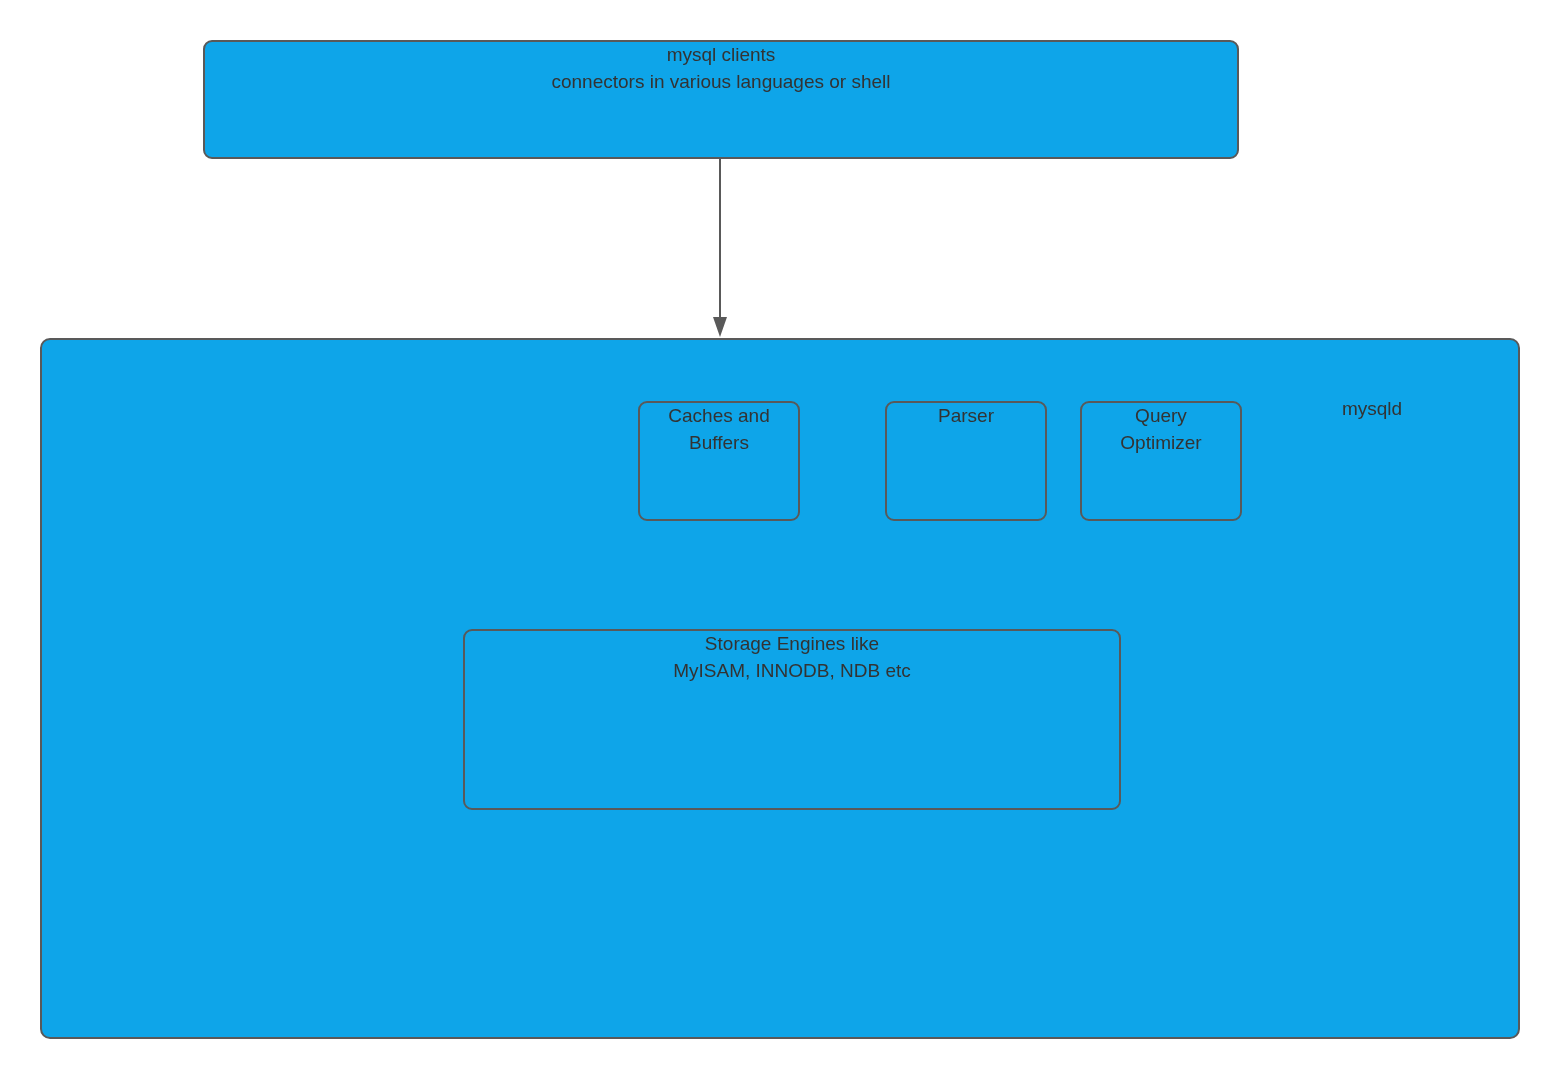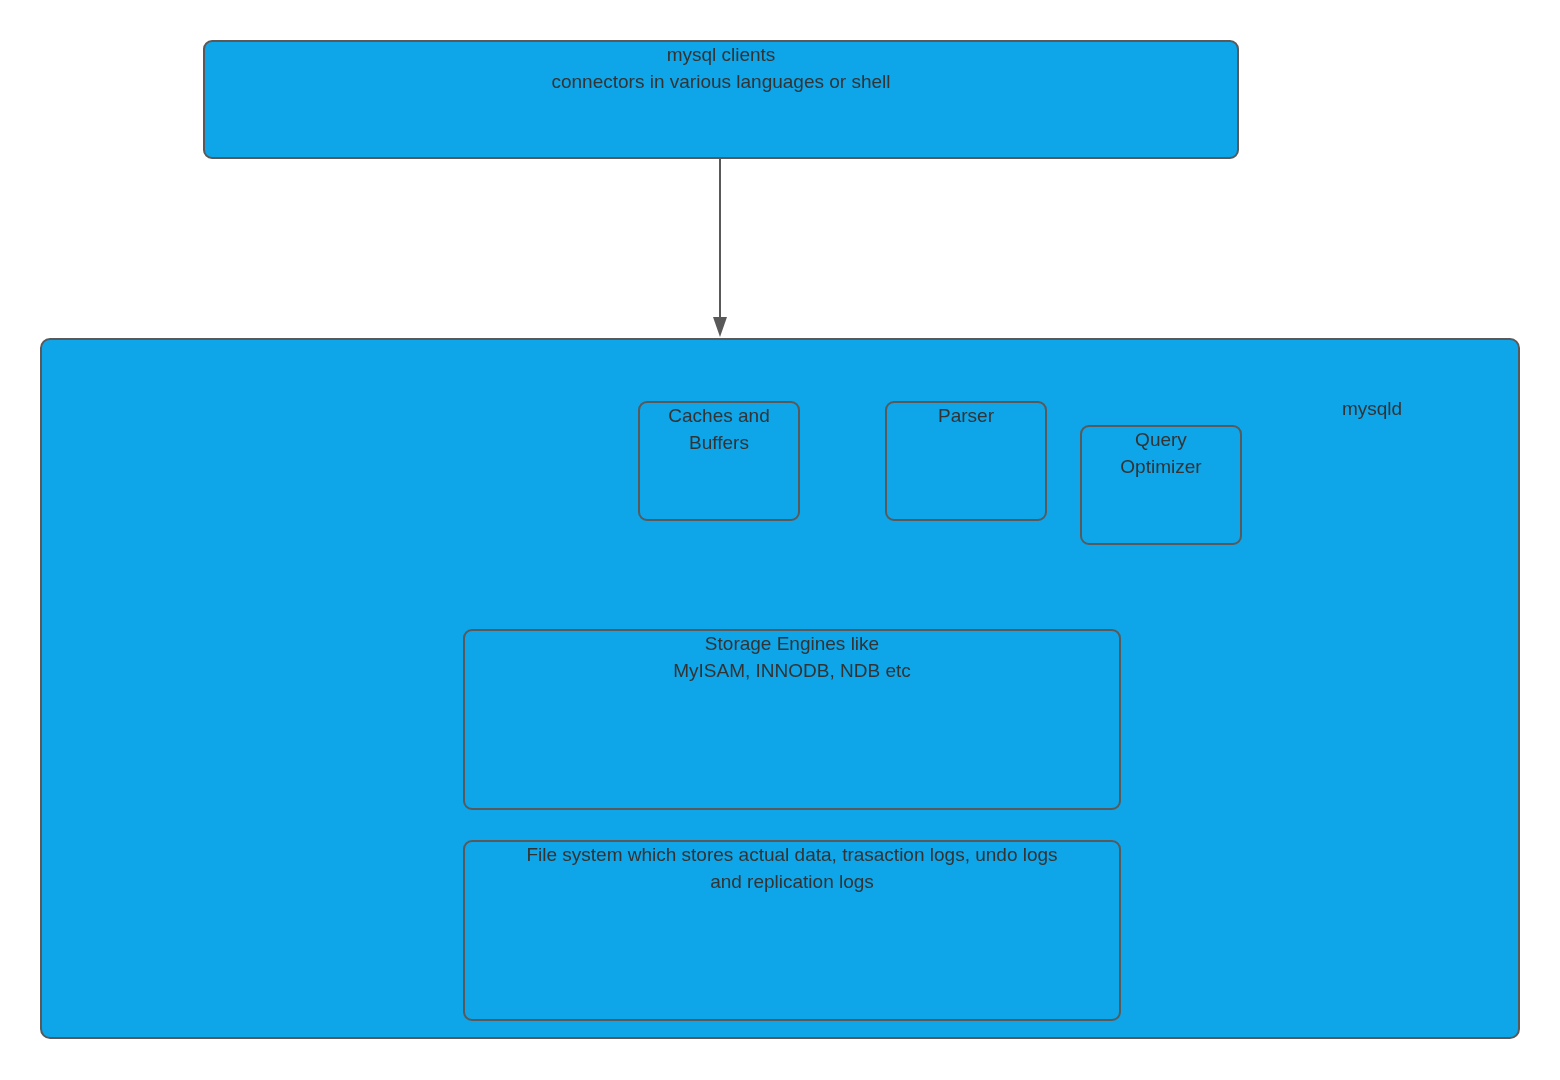--- a/index.html
+++ b/index.html
@@ -45,21 +45,21 @@
     text-align: center;
     font-size: 19px;
     color: #333333;
   }
   
   .component { top: 61px; width: 162px; height: 120px; }
   .comp-0 { left: 80px; }
   .comp-1 { left: 338px; }
   .comp-2 { left: 568px; margin-left: 28px; }
   .comp-3 { left: 843px; }
-  .comp-4 { left: 1038px; margin-top: 24px; }
+  .comp-4 { left: 1038px; }
   
   .storage-box { left: 421px; top: 289px; width: 658px; height: 181px; }
   .filesystem-box { left: 421px; top: 500px; width: 658px; height: 181px; }
   
   .arrow-svg {
     position: absolute;
     left: 708px;
     top: 159px;
     width: 24px;
     height: 179px;
@@ -98,20 +98,16 @@
     <div class="box component comp-4">
       <div class="box-label">Query
 Optimizer</div>
     </div>
 
     <div class="box storage-box">
       <div class="box-label">Storage Engines like
 MyISAM, INNODB, NDB etc</div>
     </div>
 
-    <div class="box filesystem-box">
-      <div class="box-label">File system which stores actual data, trasaction logs, undo logs
-and replication logs</div>
-    </div>
 
   </div>
 
 </div>
 
 </body></html>

